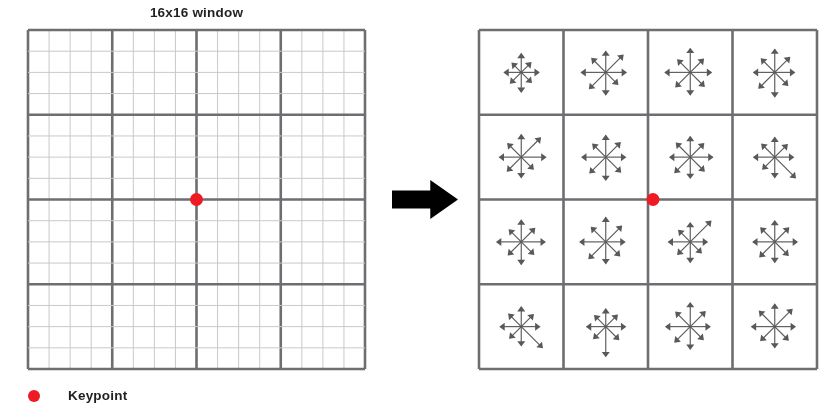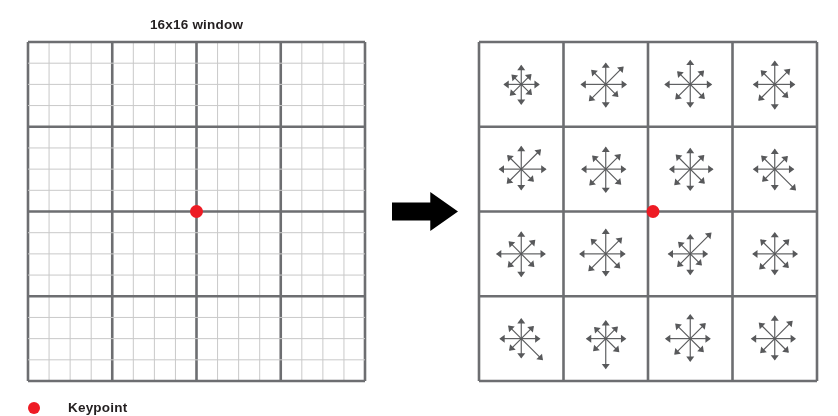--- a/index.html
+++ b/index.html
@@ -9,21 +9,21 @@
   }
   body {
     width: 838px;
     height: 416px;
     position: relative;
     font-family: "Liberation Sans", sans-serif;
     overflow: hidden;
   }
   #figure {
     position: absolute;
-    left: 0; top: 12px;
+    left: 0; top: 0;
     width: 838px;
     height: 332px;
   }
   .panel-title {
     position: absolute;
     font-family: "Liberation Sans", sans-serif;
     font-size: 13.5px;
     font-weight: bold;
     color: #231f20;
     text-align: center;

